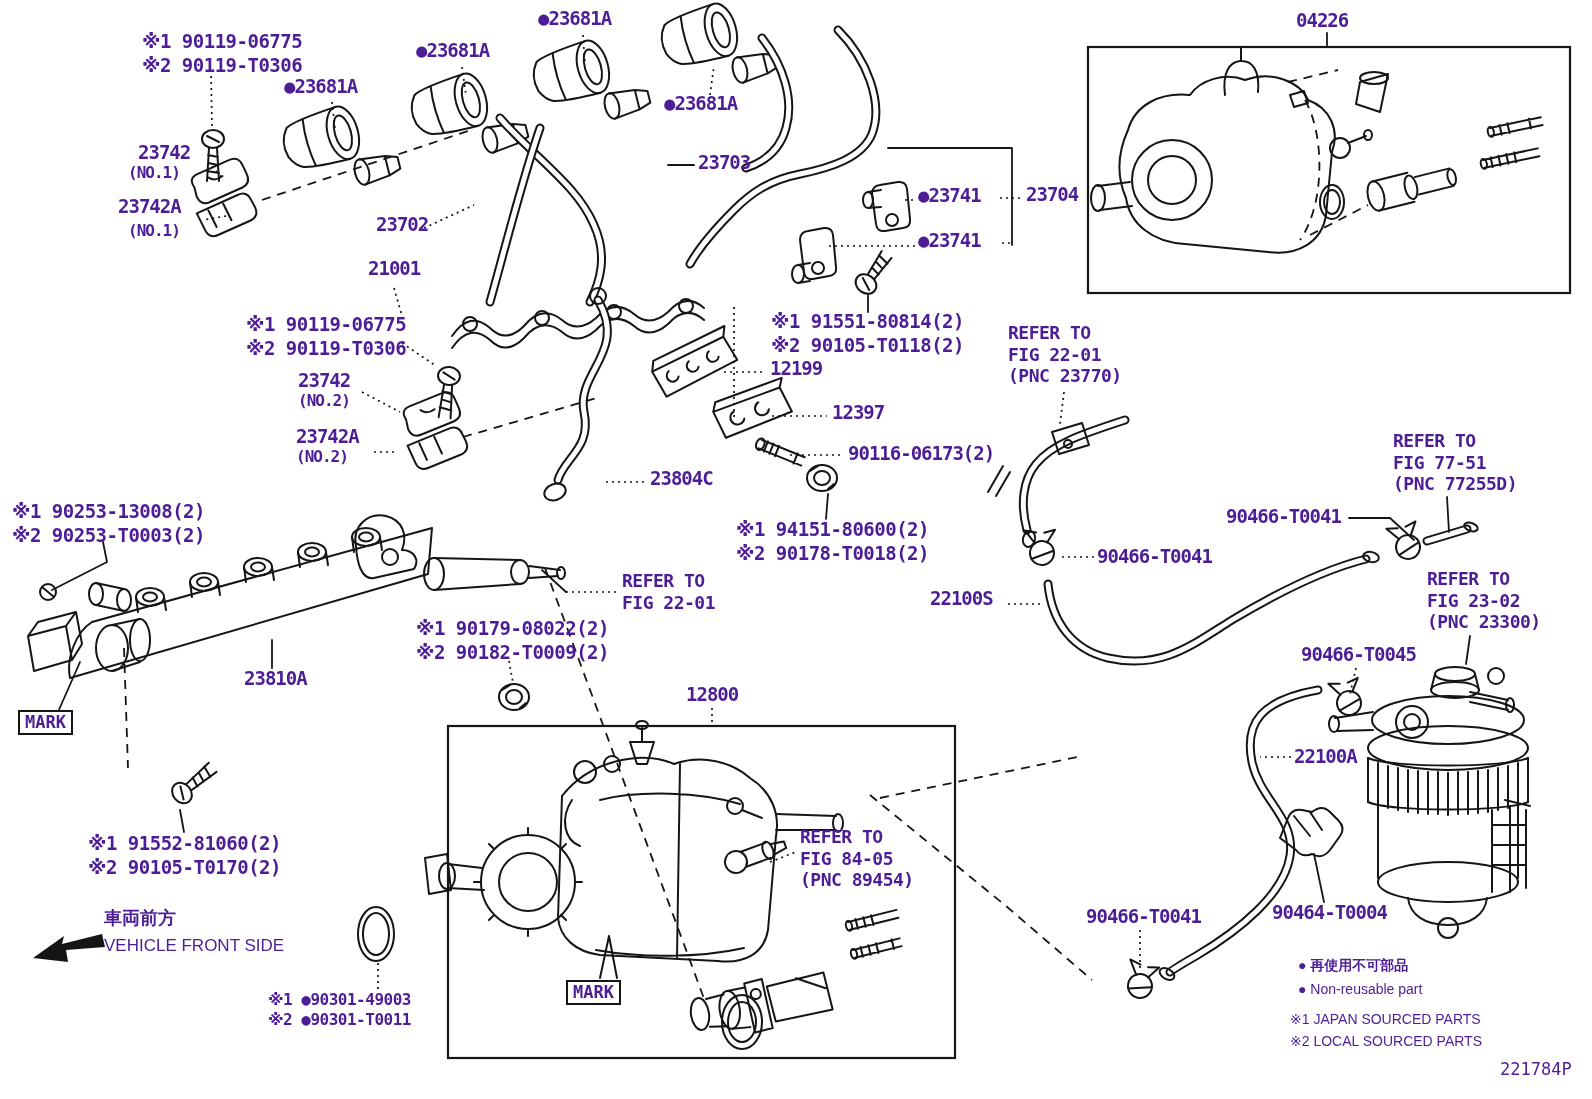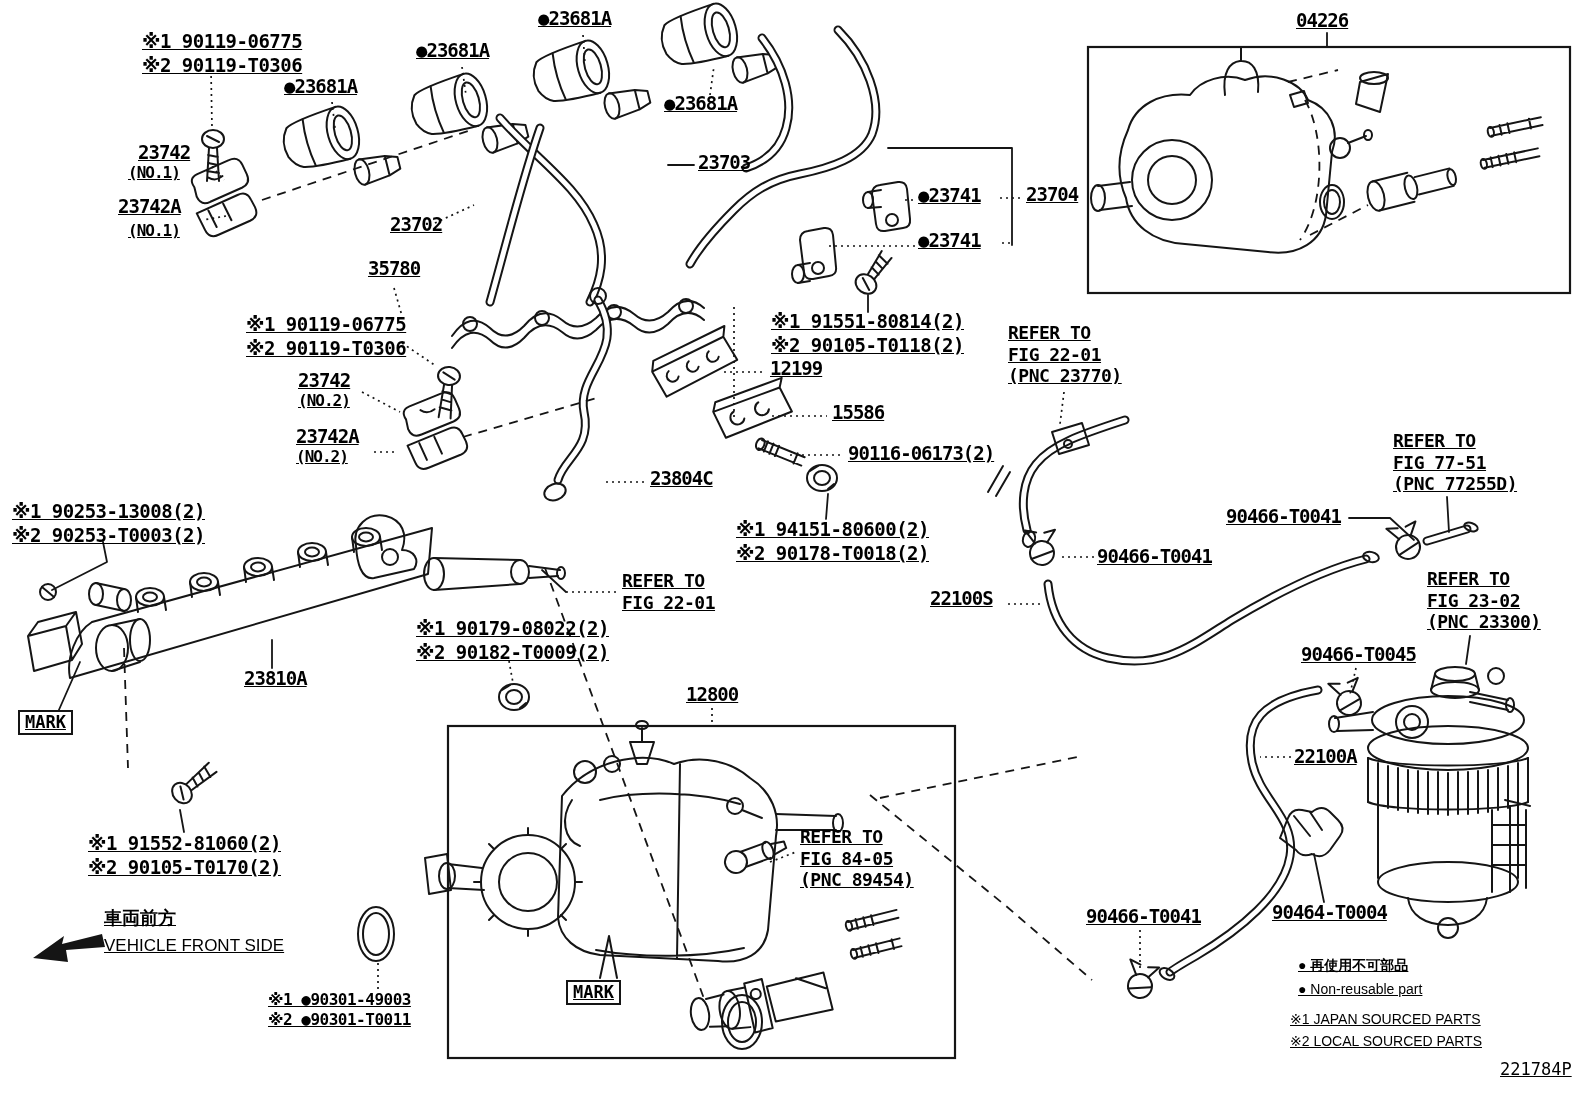--- a/index.html
+++ b/index.html
@@ -1,19 +1,19 @@
 <!DOCTYPE html>
 <html><head>
 <meta charset="utf-8">
 <style>
   html,body{margin:0;padding:0;background:#fff;}
   #stage{position:relative;width:1592px;height:1099px;background:#fff;overflow:hidden;
          font-family:"DejaVu Sans Mono","DejaVu Sans",monospace;color:#151515;}
   #art{position:absolute;left:0;top:0;z-index:0;}
-  .lbl{position:absolute;z-index:2;font-weight:bold;white-space:pre-line;line-height:1.12;color:#000000;text-decoration:underline;}
+  .lbl{position:absolute;z-index:2;font-weight:bold;white-space:pre-line;line-height:1.12;color:#4c1d95;}
   .pn{font-size:19px;letter-spacing:-1px;}
   .sub{font-size:16px;letter-spacing:-1px;}
   .note{font-size:19px;letter-spacing:-0.5px;line-height:1.25;}
   .refer{font-size:18px;letter-spacing:-0.5px;line-height:1.2;}
   .markbox{border:2px solid #151515;background:#fff;font-size:17px;padding:0 5px;line-height:1.25;}
   .sans{font-family:"Liberation Sans","DejaVu Sans",sans-serif;font-weight:bold;letter-spacing:0;}
   .jp{font-family:"Liberation Sans","DejaVu Sans",sans-serif;font-weight:bold;}
   .legend{font-size:14px;}
   .code{font-size:17px;font-weight:normal;letter-spacing:0;}
   svg .ln{stroke:#151515;fill:none;stroke-width:2;stroke-linecap:round;stroke-linejoin:round;}
@@ -432,35 +432,35 @@
 ※2 90119-T0306</div>
 <div class="lbl pn" style="left:538px;top:8px">●23681A</div>
 <div class="lbl pn" style="left:416px;top:40px">●23681A</div>
 <div class="lbl pn" style="left:284px;top:76px">●23681A</div>
 <div class="lbl pn" style="left:664px;top:93px">●23681A</div>
 <div class="lbl pn" style="left:138px;top:142px">23742</div>
 <div class="lbl sub" style="left:128px;top:164px">(NO.1)</div>
 <div class="lbl pn" style="left:118px;top:196px">23742A</div>
 <div class="lbl sub" style="left:128px;top:222px">(NO.1)</div>
 <div class="lbl pn" style="left:698px;top:152px">23703</div>
-<div class="lbl pn" style="left:390px;top:214px">23702</div>
-<div class="lbl pn" style="left:368px;top:258px">35780</div>
+<div class="lbl pn" style="left:376px;top:214px">23702</div>
+<div class="lbl pn" style="left:368px;top:258px">21001</div>
 <div class="lbl pn" style="left:918px;top:185px">●23741</div>
 <div class="lbl pn" style="left:1026px;top:184px">23704</div>
 <div class="lbl pn" style="left:918px;top:230px">●23741</div>
 <div class="lbl note" style="left:771px;top:310px">※1 91551-80814(2)
 ※2 90105-T0118(2)</div>
 <div class="lbl note" style="left:246px;top:313px">※1 90119-06775
 ※2 90119-T0306</div>
 <div class="lbl pn" style="left:298px;top:370px">23742</div>
 <div class="lbl sub" style="left:298px;top:392px">(NO.2)</div>
 <div class="lbl pn" style="left:296px;top:426px">23742A</div>
 <div class="lbl sub" style="left:296px;top:448px">(NO.2)</div>
 <div class="lbl pn" style="left:770px;top:358px">12199</div>
-<div class="lbl pn" style="left:832px;top:402px">15586</div>
+<div class="lbl pn" style="left:832px;top:402px">12397</div>
 <div class="lbl pn" style="left:848px;top:443px">90116-06173(2)</div>
 <div class="lbl refer" style="left:1008px;top:322px">REFER TO
 FIG 22-01
 (PNC 23770)</div>
 <div class="lbl refer" style="left:1393px;top:430px">REFER TO
 FIG 77-51
 (PNC 77255D)</div>
 <div class="lbl pn" style="left:650px;top:468px">23804C</div>
 <div class="lbl note" style="left:736px;top:518px">※1 94151-80600(2)
 ※2 90178-T0018(2)</div>

